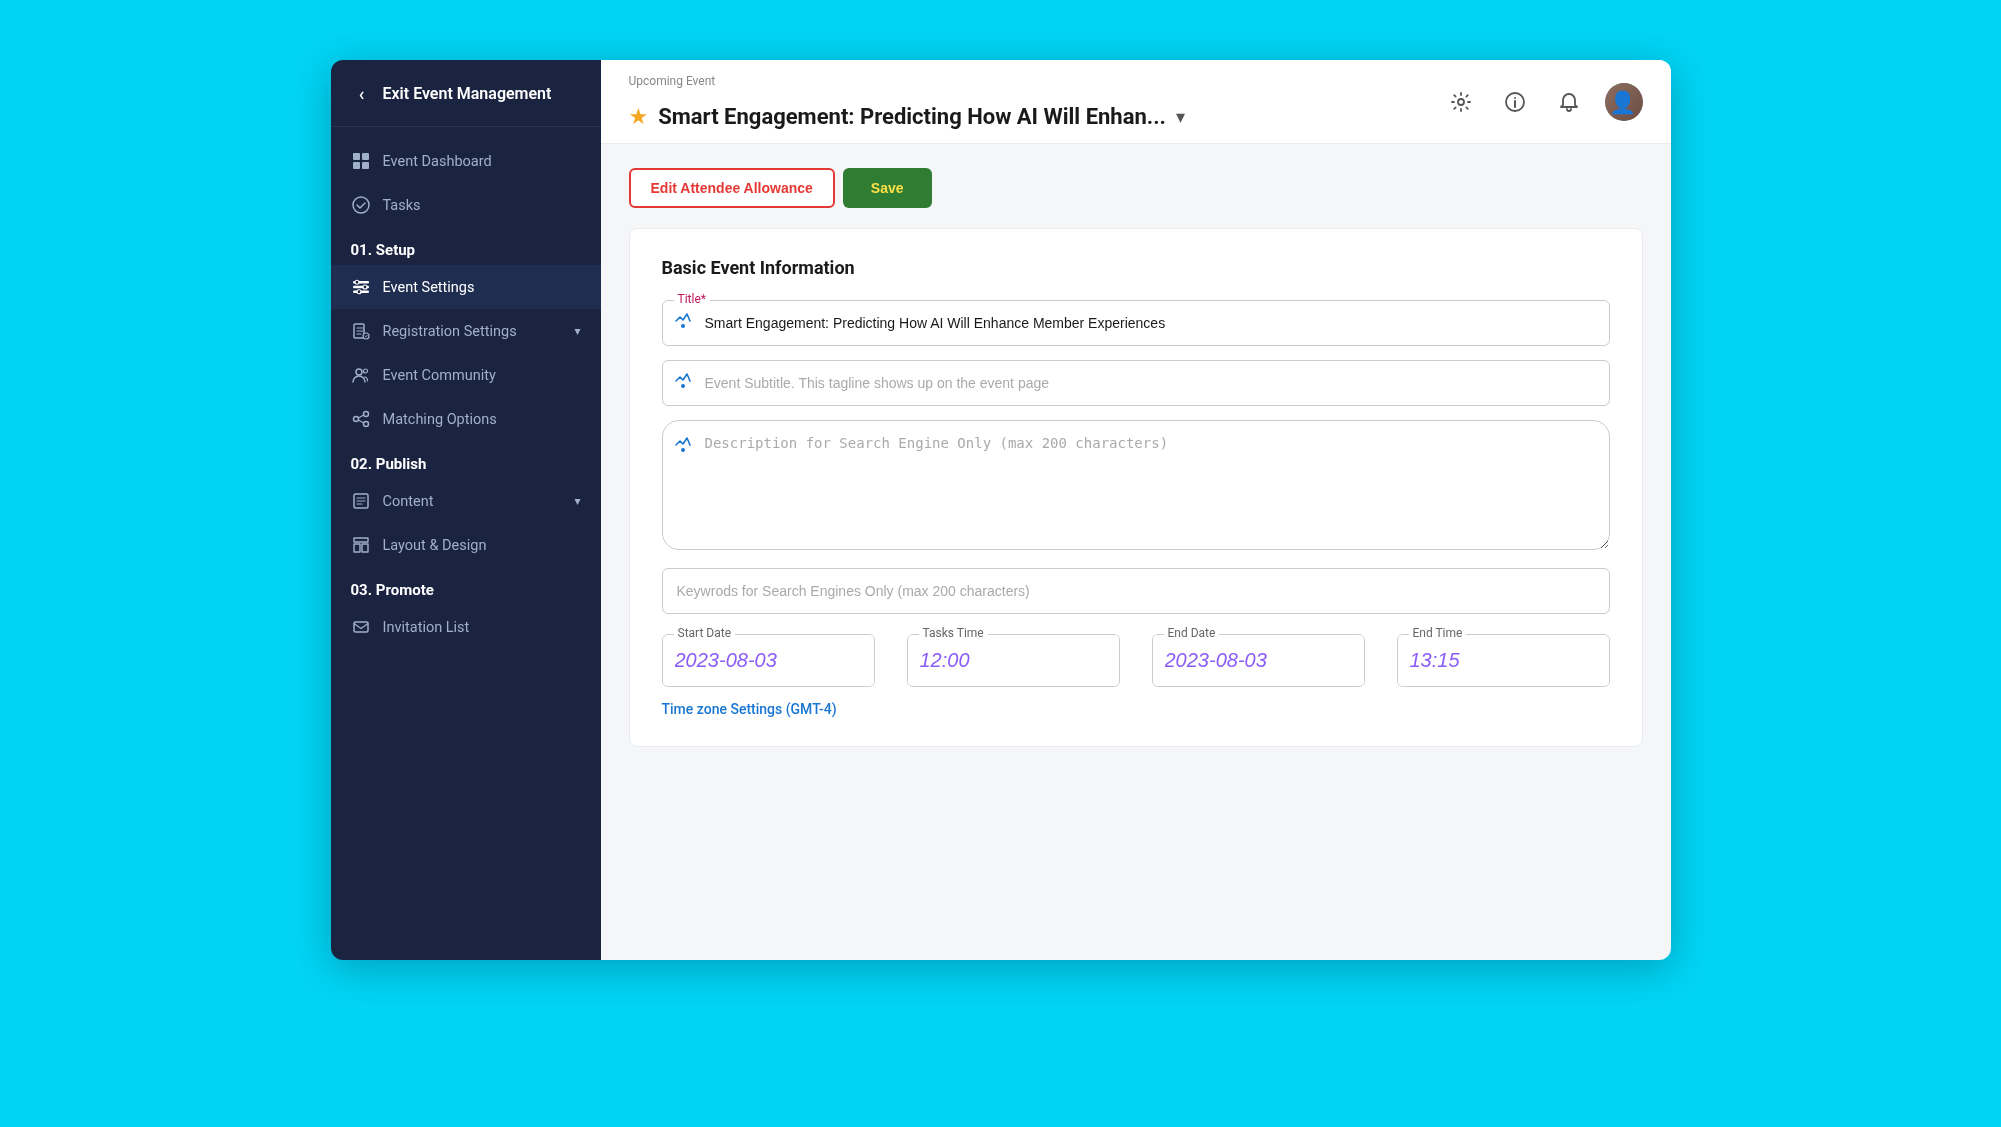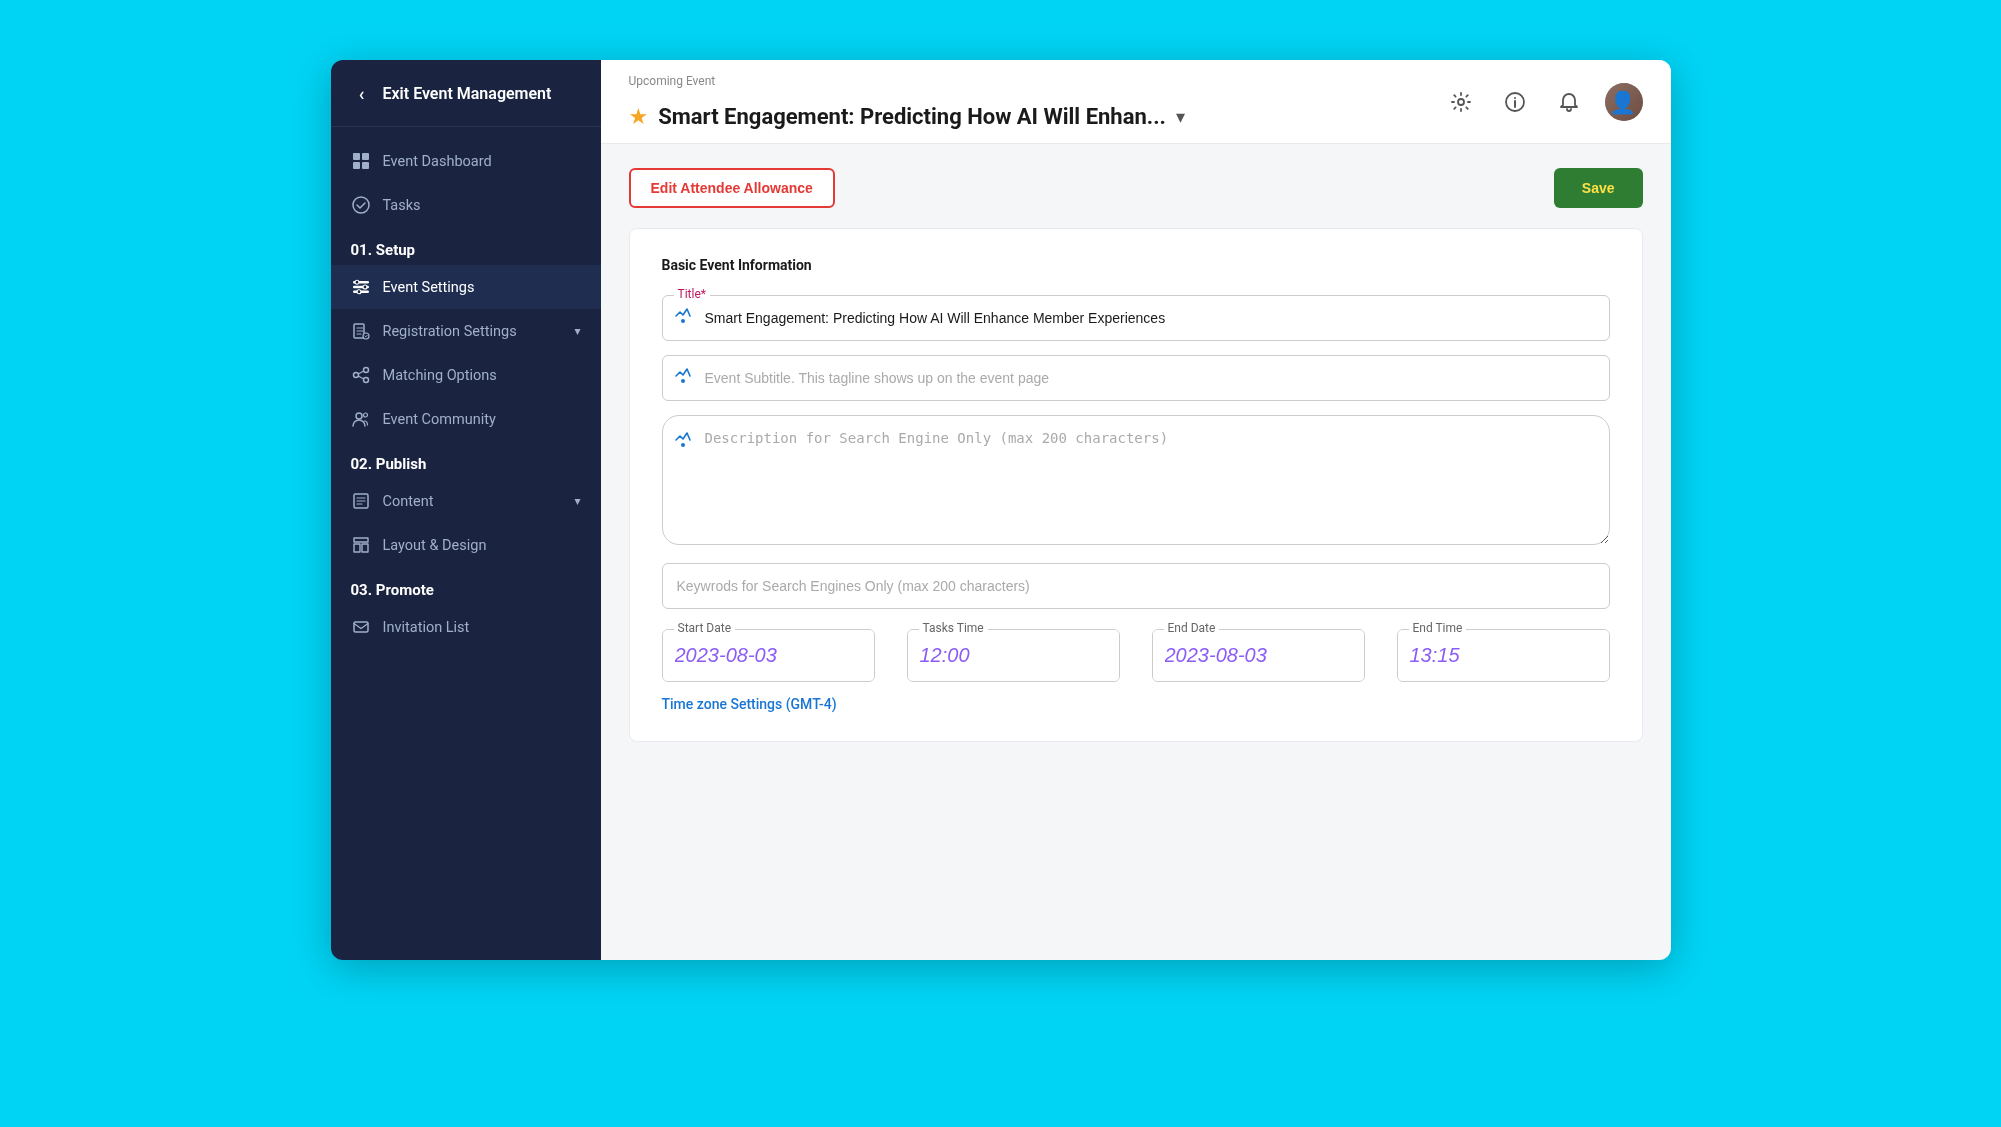--- a/index.html
+++ b/index.html
@@ -169,22 +169,22 @@
       transform: translate(-50%, -50%);
       font-size: 22px;
     }
     
     .content-area {
       flex: 1;
       padding: 24px 28px;
     }
     .action-bar {
       display: flex;
-      justify-content: space-between;
-      gap: 28px;
+      justify-content: flex-start;
+      gap: 8px;
       margin-bottom: 20px;
     }
     .btn-edit-allowance {
       padding: 10px 20px;
       border: 2px solid #e53935;
       background: #fff;
       color: #e53935;
       font-size: 14px;
       font-weight: 600;
       border-radius: 6px;
@@ -200,21 +200,21 @@
       border-radius: 6px;
       cursor: pointer;
     }
     .form-card {
       background: #fff;
       border-radius: 8px;
       padding: 28px 32px;
       border: 1px solid #e8eaed;
     }
     .form-card-title {
-      font-size: 14px;
+      font-size: 18px;
       font-weight: 700;
       color: #1a1a1a;
       margin-bottom: 22px;
     }
     .form-field {
       position: relative;
       margin-bottom: 14px;
     }
     .form-field label {
       position: absolute;
@@ -394,39 +394,39 @@
             <path d="M13 14l.8.8 1.5-1.5" stroke="#a0b0c8" stroke-width="1" stroke-linecap="round" stroke-linejoin="round"></path>
           </svg>
         </span>
         <span>Registration Settings</span>
         <span class="chevron">▾</span>
       </div>
 
       <div class="nav-item">
         <span class="nav-icon">
           <svg width="18" height="18" viewBox="0 0 18 18" fill="none">
+            <circle cx="7" cy="6" r="3" stroke="#a0b0c8" stroke-width="1.5"></circle>
+            <path d="M1 16c0-3.31 2.69-6 6-6s6 2.69 6 6" stroke="#a0b0c8" stroke-width="1.5" stroke-linecap="round"></path>
+            <circle cx="13.5" cy="5" r="2" stroke="#a0b0c8" stroke-width="1.2"></circle>
+            <path d="M15.5 15c0-2.21-1.34-4-3-4" stroke="#a0b0c8" stroke-width="1.2" stroke-linecap="round"></path>
+          </svg>
+        </span>
+        <span>Event Community</span>
+      </div>
+
+      <div class="nav-item">
+        <span class="nav-icon">
+          <svg width="18" height="18" viewBox="0 0 18 18" fill="none">
             <circle cx="14" cy="4" r="2.5" stroke="#a0b0c8" stroke-width="1.5"></circle>
             <circle cx="4" cy="9" r="2.5" stroke="#a0b0c8" stroke-width="1.5"></circle>
             <circle cx="14" cy="14" r="2.5" stroke="#a0b0c8" stroke-width="1.5"></circle>
             <path d="M6.3 8l5.4-3M6.3 10l5.4 3" stroke="#a0b0c8" stroke-width="1.2"></path>
           </svg>
         </span>
         <span>Matching Options</span>
-      </div>
-
-      <div class="nav-item">
-        <span class="nav-icon">
-          <svg width="18" height="18" viewBox="0 0 18 18" fill="none">
-            <circle cx="7" cy="6" r="3" stroke="#a0b0c8" stroke-width="1.5"></circle>
-            <path d="M1 16c0-3.31 2.69-6 6-6s6 2.69 6 6" stroke="#a0b0c8" stroke-width="1.5" stroke-linecap="round"></path>
-            <circle cx="13.5" cy="5" r="2" stroke="#a0b0c8" stroke-width="1.2"></circle>
-            <path d="M15.5 15c0-2.21-1.34-4-3-4" stroke="#a0b0c8" stroke-width="1.2" stroke-linecap="round"></path>
-          </svg>
-        </span>
-        <span>Event Community</span>
       </div>
 
       <div class="nav-section-header">02. Publish</div>
 
       <div class="nav-item">
         <span class="nav-icon">
           <svg width="18" height="18" viewBox="0 0 18 18" fill="none">
             <rect x="2" y="2" width="14" height="14" rx="1.5" stroke="#a0b0c8" stroke-width="1.5"></rect>
             <path d="M5 6h8M5 9h8M5 12h5" stroke="#a0b0c8" stroke-width="1.2" stroke-linecap="round"></path>
           </svg>

